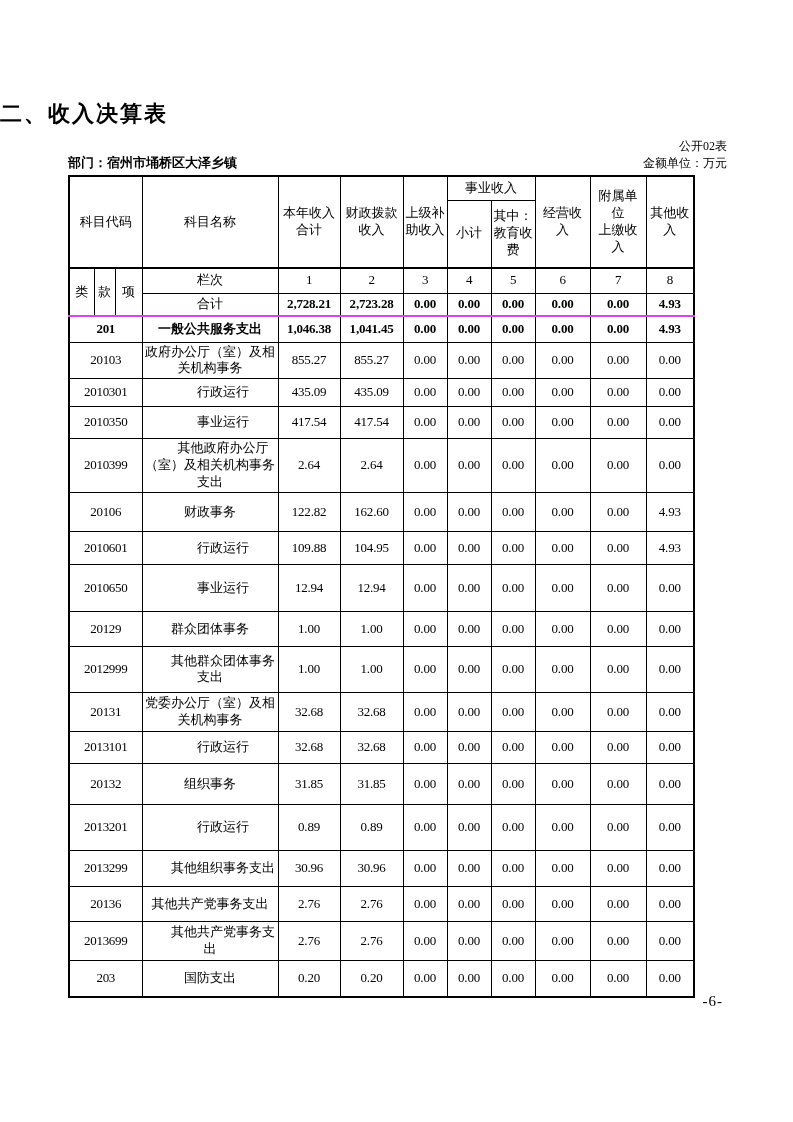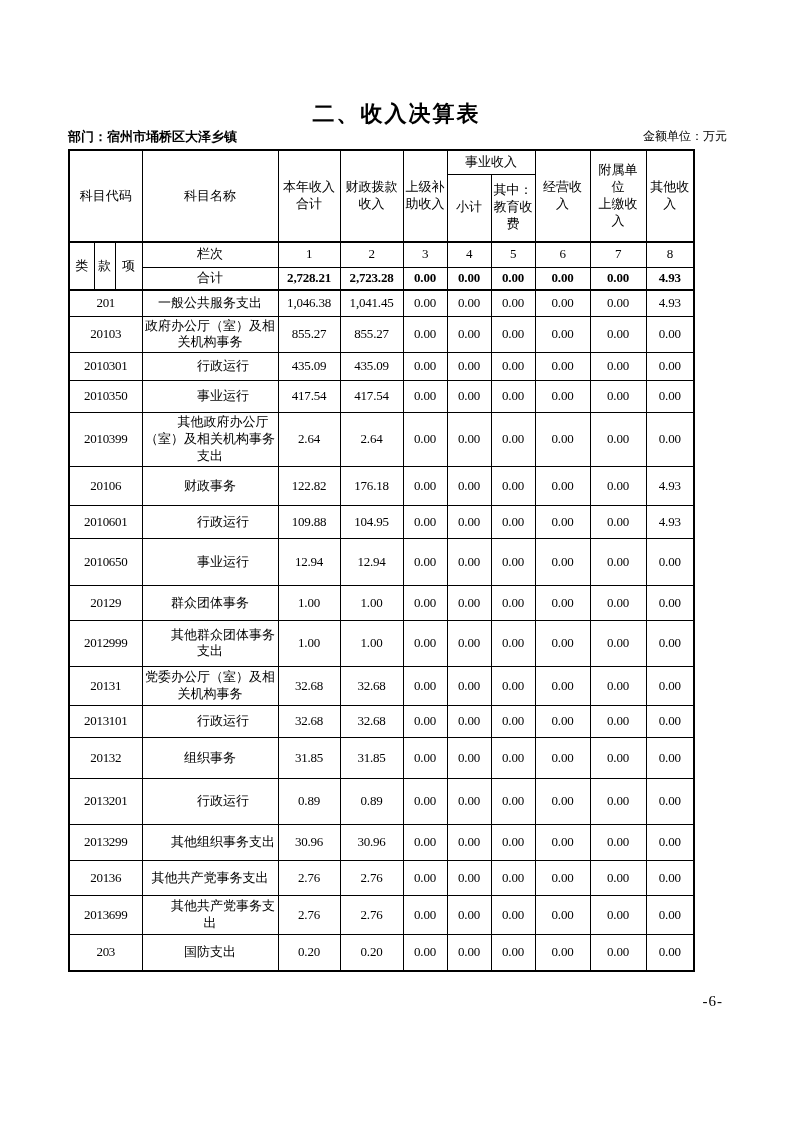--- a/index.html
+++ b/index.html
@@ -10,37 +10,37 @@
     height: 1122px;
     margin: 0 auto;
     background: #ffffff;
     color: #000;
     font-family: "Liberation Serif", "DejaVu Serif", serif;
     overflow: hidden;
   }
   .title {
     margin: 0;
     padding-top: 101px;
-    text-align: center;
+    text-align: left;
     font-family: "Liberation Sans", "DejaVu Sans", sans-serif;
     font-size: 22px;
     font-weight: bold;
     letter-spacing: 2px;
     line-height: 26px;
   }
   .doc-label {
     margin: 12px 66px 0 0;
     text-align: right;
     font-size: 12px;
     line-height: 14px;
   }
   .meta-line {
     display: flex;
     justify-content: space-between;
-    align-items: flex-start;
+    align-items: center;
     margin: 1px 66px 3px 68px;
   }
   .department {
     font-family: "Liberation Sans", "DejaVu Sans", sans-serif;
     font-weight: bold;
     font-size: 13px;
   }
   .unit-note { font-size: 12px; }
   table.rev {
     border-collapse: collapse;
@@ -53,21 +53,21 @@
     border: 1px solid #000;
     font-size: 13px;
     text-align: center;
     vertical-align: middle;
     padding: 1px 2px;
     line-height: 1.3;
     overflow: hidden;
   }
   thead td { white-space: pre-line; }
   tr.hr3 td { border-top: 2px solid #000; }
-  tbody tr:first-child td { border-top: 2px solid #000000; }
+  tbody tr:first-child td { border-top: 2px solid #d946ef; font-weight: bold; }
   td.code {
     text-align: left;
     padding-left: 1px;
     font-size: 14px;
     letter-spacing: -0.3px;
   }
   td.name {
     text-align: left;
     padding: 1px 3px;
     white-space: normal;
@@ -83,20 +83,21 @@
     letter-spacing: 1px;
   }
 </style>
 </head>
 <body>
 
 <div class="page">
 
   <h1 class="title">二、收入决算表</h1>
 
+  <div class="doc-label">公开02表</div>
 
   <div class="meta-line">
     <span class="department">部门：宿州市埇桥区大泽乡镇</span>
     <span class="unit-note">金额单位：万元</span>
   </div>
 
   <table class="rev">
     <colgroup>
       <col style="width:25px">
         <col style="width:21px">
@@ -219,21 +220,21 @@
           <td class="num">0.00</td>
           <td class="num">0.00</td>
           <td class="num">0.00</td>
           <td class="num">0.00</td>
           <td class="num">0.00</td>
         </tr>
         <tr style="height: 39px; padding-left: 41px;">
           <td colspan="3" class="code">20106</td>
           <td class="name">财政事务</td>
           <td class="num">122.82</td>
-          <td class="num">176.18</td>
+          <td class="num">162.60</td>
           <td class="num">0.00</td>
           <td class="num">0.00</td>
           <td class="num">0.00</td>
           <td class="num">0.00</td>
           <td class="num">0.00</td>
           <td class="num">4.93</td>
         </tr>
         <tr style="height: 33px;">
           <td colspan="3" class="code">2010601</td>
           <td class="name ind">行政运行</td>

